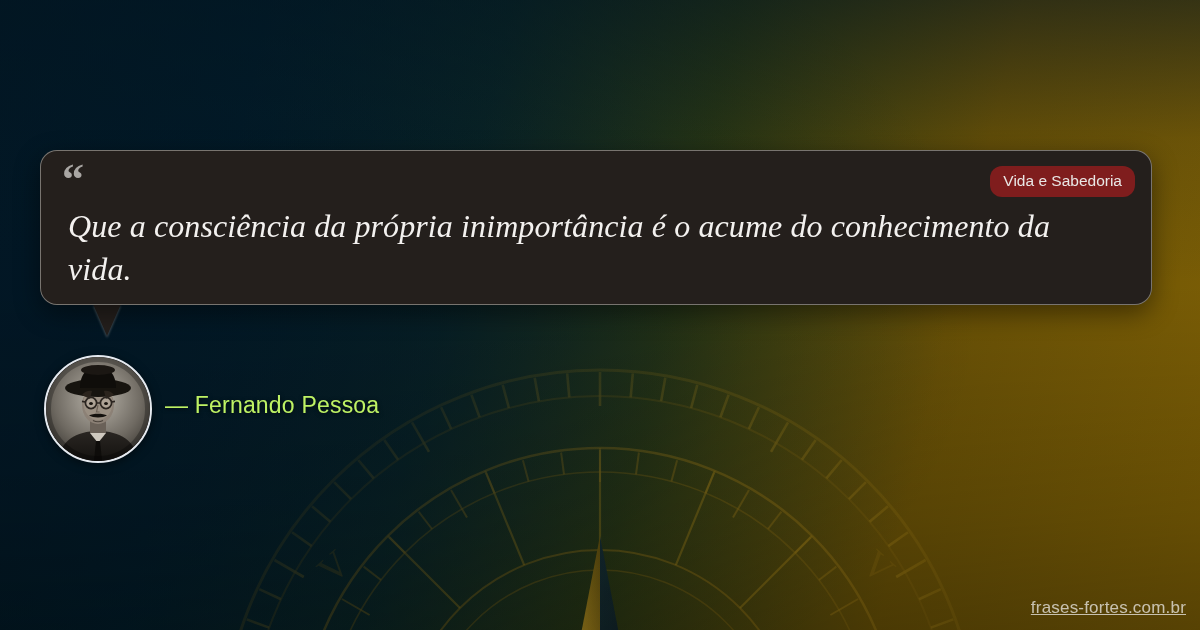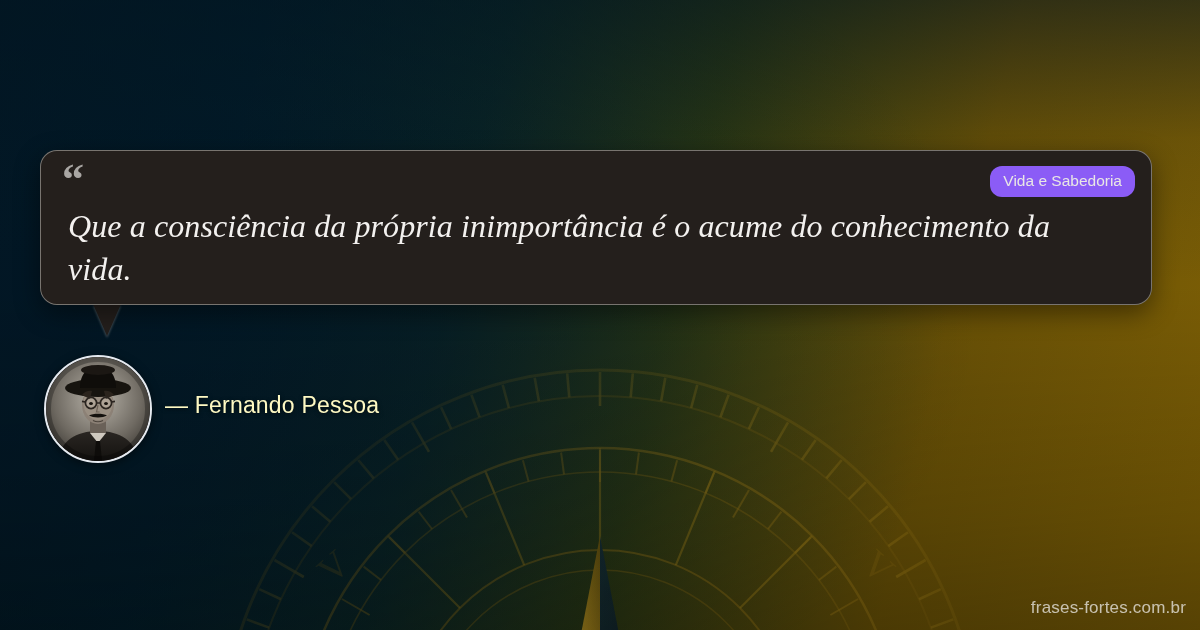--- a/index.html
+++ b/index.html
@@ -111,21 +111,21 @@
     font-size: 32px;
     line-height: 43px;
     color: #f3f1ef;
     letter-spacing: 0.1px;
   }
 
   .badge {
     position: absolute;
     right: 16px;
     top: 15px;
-    background: #8b5cf6;
+    background: #7f1d1d;
     color: #e9e7e5;
     font-size: 15.5px;
     line-height: 1;
     padding: 7px 13px 8px;
     border-radius: 12px;
     white-space: nowrap;
   }
 
   
   .avatar {
@@ -140,33 +140,34 @@
     background: #1a1a1a;
     box-shadow: 0 2px 10px rgba(0,0,0,0.5);
   }
   .avatar svg { display:block; width:100%; height:100%; }
 
   .author-name {
     position: absolute;
     left: 165px;
     top: 392px;
     font-size: 23px;
-    color: #fef9c3;
+    color: #bef264;
     letter-spacing: 0.2px;
     white-space: nowrap;
     text-shadow: 0 1px 4px rgba(0,0,0,0.6);
   }
 
   .watermark {
     position: absolute;
     right: 14px;
     bottom: 12px;
     font-size: 17px;
     color: rgba(232,230,224,0.78);
     letter-spacing: 0.2px;
+    text-decoration: underline;
   }
 </style>
 </head>
 <body>
 
 <div id="card">
 
   <div class="bg-base"></div>
 
   <div class="compass-wrap">

